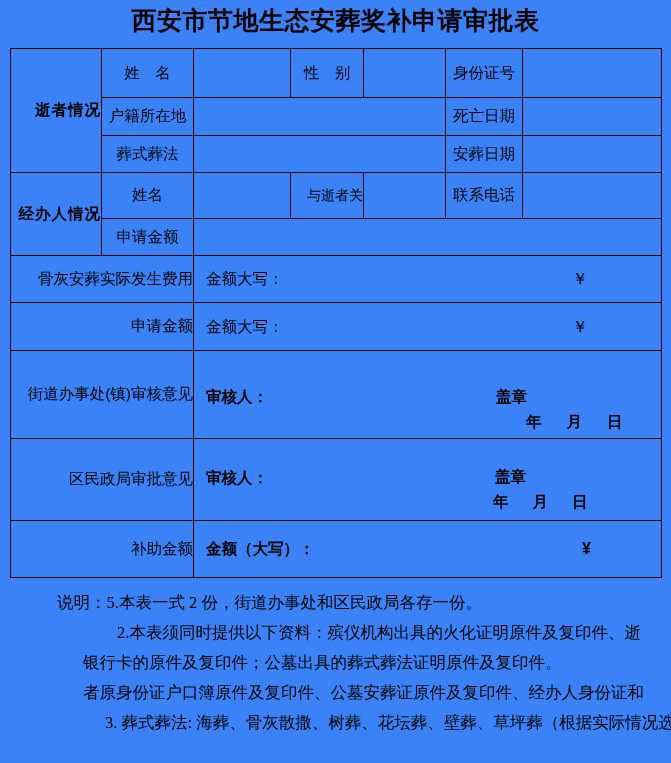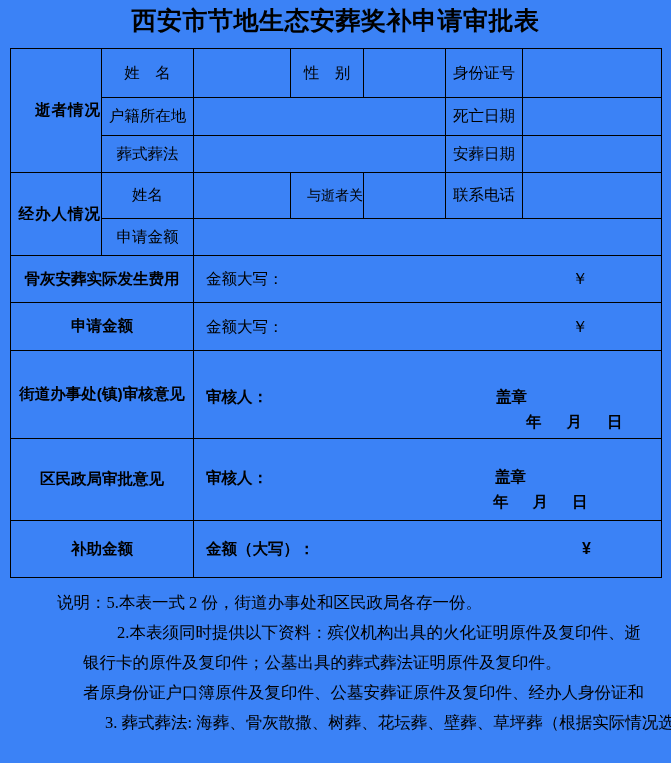--- a/index.html
+++ b/index.html
@@ -44,22 +44,22 @@
     font-weight: bold;
     letter-spacing: 1px;
   }
   td.lbl {
     text-align: center;
     white-space: nowrap;
     margin-top: 13px;
   }
   td.lbl.small { font-size: 14px; padding-left: 16px; }
   td.lbl-left {
-    font-weight: bold;
-    text-align: center;
+    font-weight: normal;
+    text-align: right;
     padding-left: 10px;
     white-space: nowrap;
   }
   td.amount-cell { position: relative; }
   .amount-prefix {
     position: absolute;
     left: 12px;
     top: 50%;
     transform: translateY(-50%);
     white-space: nowrap;

